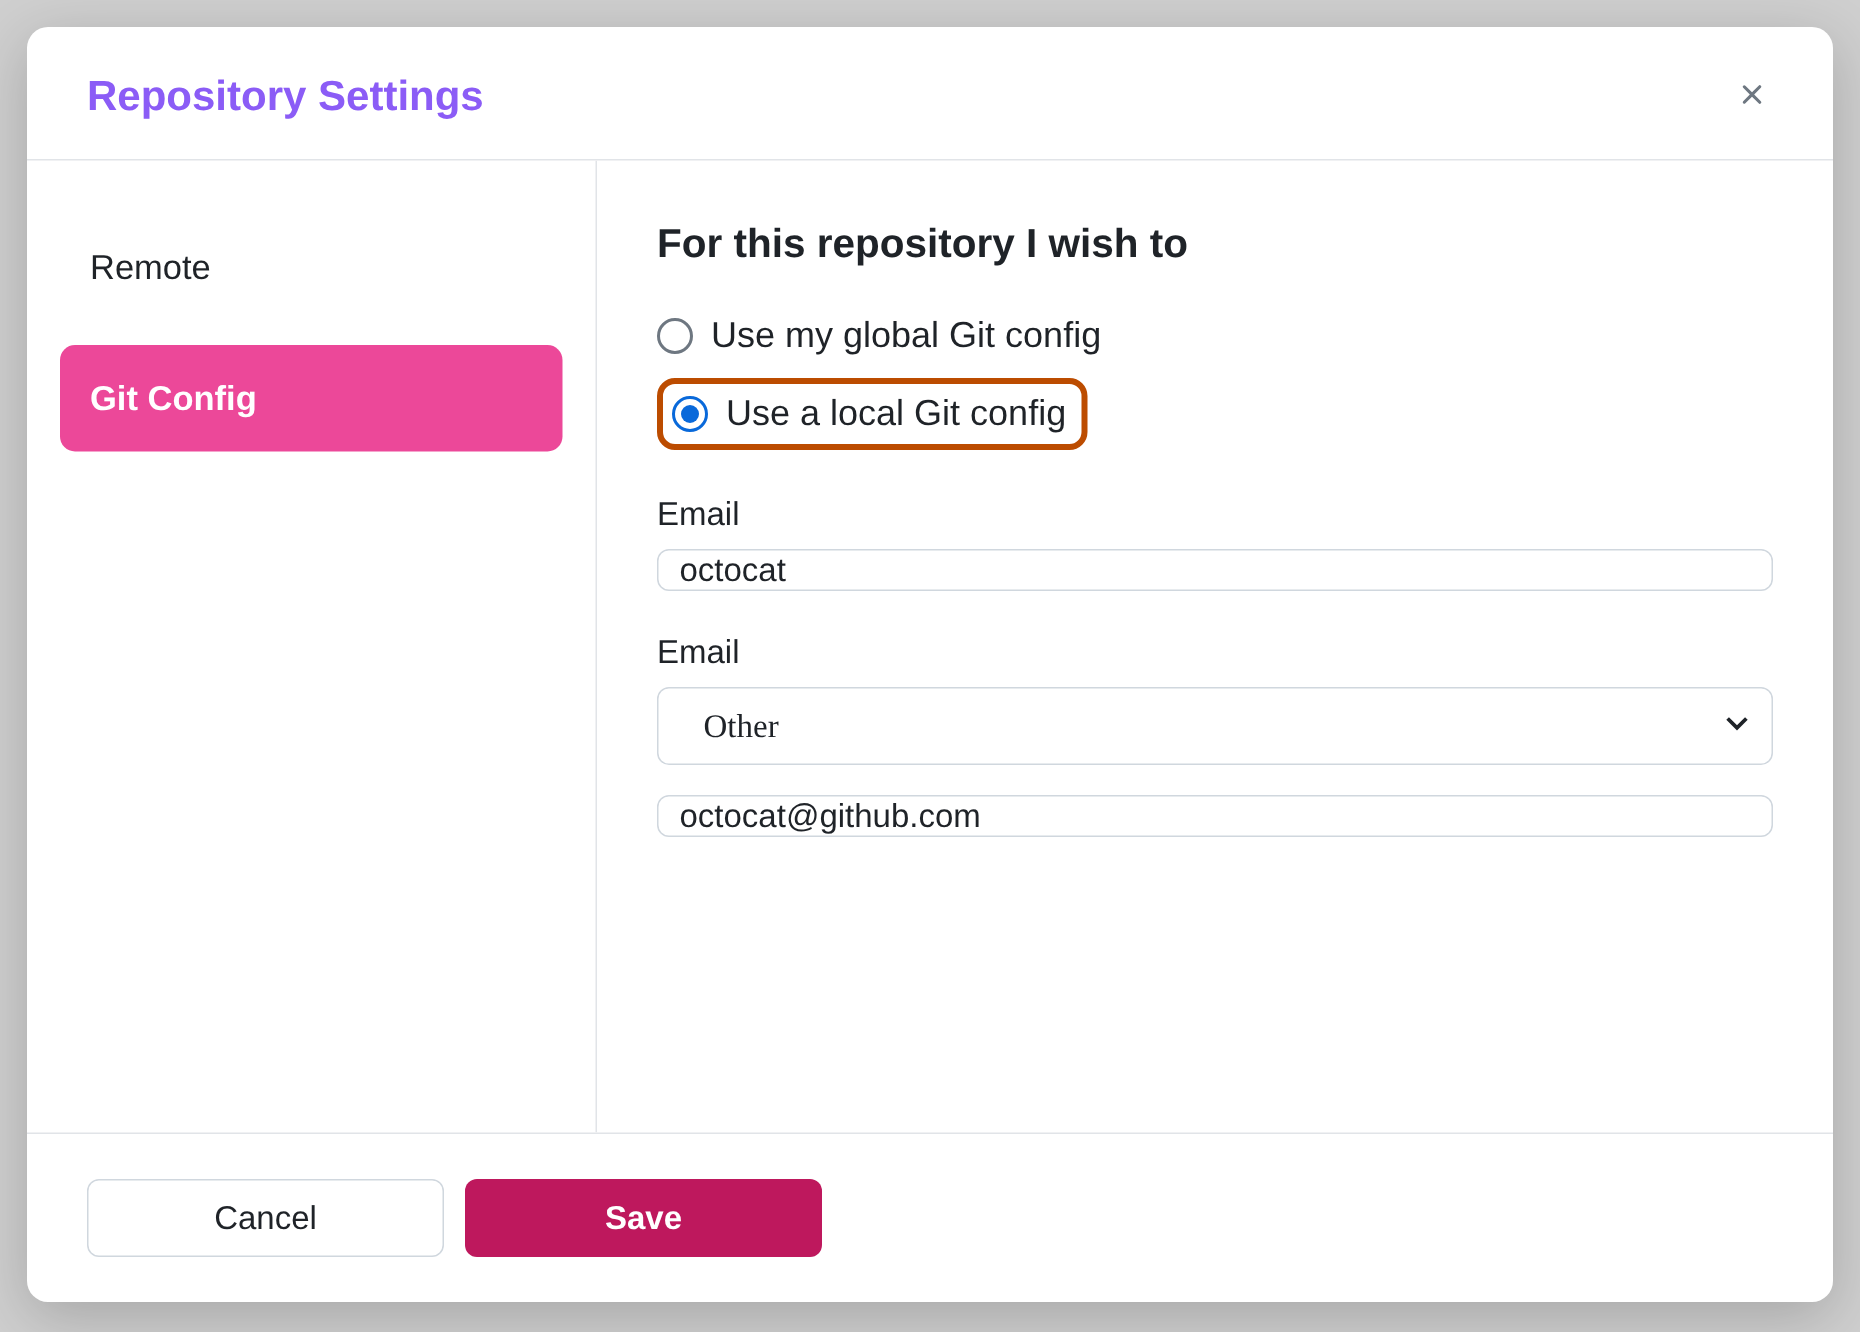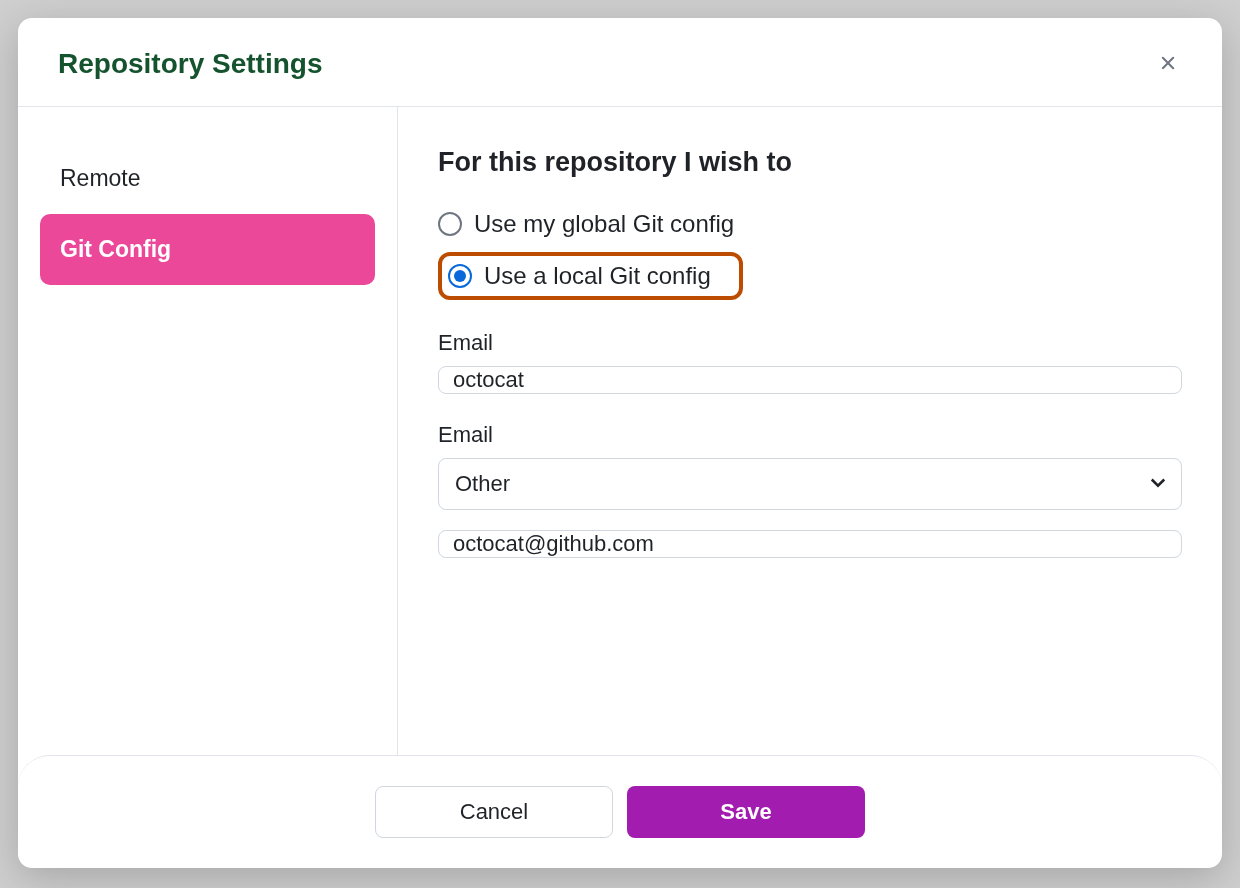--- a/index.html
+++ b/index.html
@@ -36,21 +36,21 @@
     .dialog-header {
       display: flex;
       align-items: center;
       justify-content: space-between;
       padding: 30px 40px 26px 40px;
       border-bottom: 1px solid #e1e4e8;
     }
     .dialog-title {
       font-size: 28px;
       font-weight: 700;
-      color: #14532d;
+      color: #8b5cf6;
     }
     .close-btn {
       width: 28px;
       height: 28px;
       display: flex;
       align-items: center;
       justify-content: center;
       cursor: pointer;
       color: #6e7781;
       background: transparent;
@@ -64,20 +64,21 @@
       flex: 1;
       display: flex;
       overflow: hidden;
     }
     .sidebar {
       width: 380px;
       padding: 36px 22px;
       border-right: 1px solid #e1e4e8;
       display: flex;
       flex-direction: column;
+      gap: 16px;
     }
     .sidebar-item {
       padding: 22px 20px;
       font-size: 23px;
       color: #1f2328;
       border-radius: 10px;
       cursor: pointer;
     }
     .sidebar-item.active {
       background: #ec4899;
@@ -106,21 +107,21 @@
       align-items: center;
       gap: 12px;
       font-size: 24px;
       color: #1f2328;
       cursor: pointer;
       padding: 6px 0;
     }
     .radio-row.highlighted {
       border: 4px solid #bc4c00;
       border-radius: 12px;
-      padding: 6px 28px 6px 6px;
+      padding: 6px 10px 6px 6px;
       width: fit-content;
     }
     .radio {
       width: 24px;
       height: 24px;
       border: 2px solid #6e7781;
       border-radius: 50%;
       position: relative;
       flex-shrink: 0;
     }
@@ -154,68 +155,68 @@
       background: #fff;
       margin-bottom: 28px;
     }
     .select-wrap {
       position: relative;
       width: 100%;
       margin-bottom: 20px;
     }
     .select {
       width: 100%;
-      padding: 12px 40px 12px 16px;
+      padding: 12px 40px 12px 30px;
       font-size: 22px;
       border: 1px solid #d0d7de;
       border-radius: 8px;
       color: #1f2328;
       background: #fff;
       appearance: none;
       cursor: pointer;
+      font-family: Liberation Serif, serif;
     }
     .select-chevron {
       position: absolute;
       right: 14px;
       top: 50%;
       transform: translateY(-50%);
       pointer-events: none;
       color: #1f2328;
     }
     .select-chevron svg {
       width: 20px;
       height: 20px;
     }
     .email-input {
       margin-bottom: 0;
     }
     .dialog-footer {
       border-top: 1px solid #e1e4e8;
       padding: 30px 40px;
       display: flex;
-      justify-content: center;
+      justify-content: flex-start;
       gap: 14px;
-      border-radius: 32px;
     }
     .btn {
       padding: 12px 0;
       font-size: 22px;
       border-radius: 8px;
       cursor: pointer;
       width: 238px;
       text-align: center;
       border: 1px solid transparent;
     }
     .btn-secondary {
       background: #fff;
       color: #1f2328;
       border-color: #d0d7de;
     }
     .btn-primary {
-      background: #a21caf;
+      background: #be185d;
       color: #fff;
       font-weight: 600;
     }
   </style>
 </head>
 <body>
 
 <div class="backdrop"></div>
 
 <div class="dialog">

